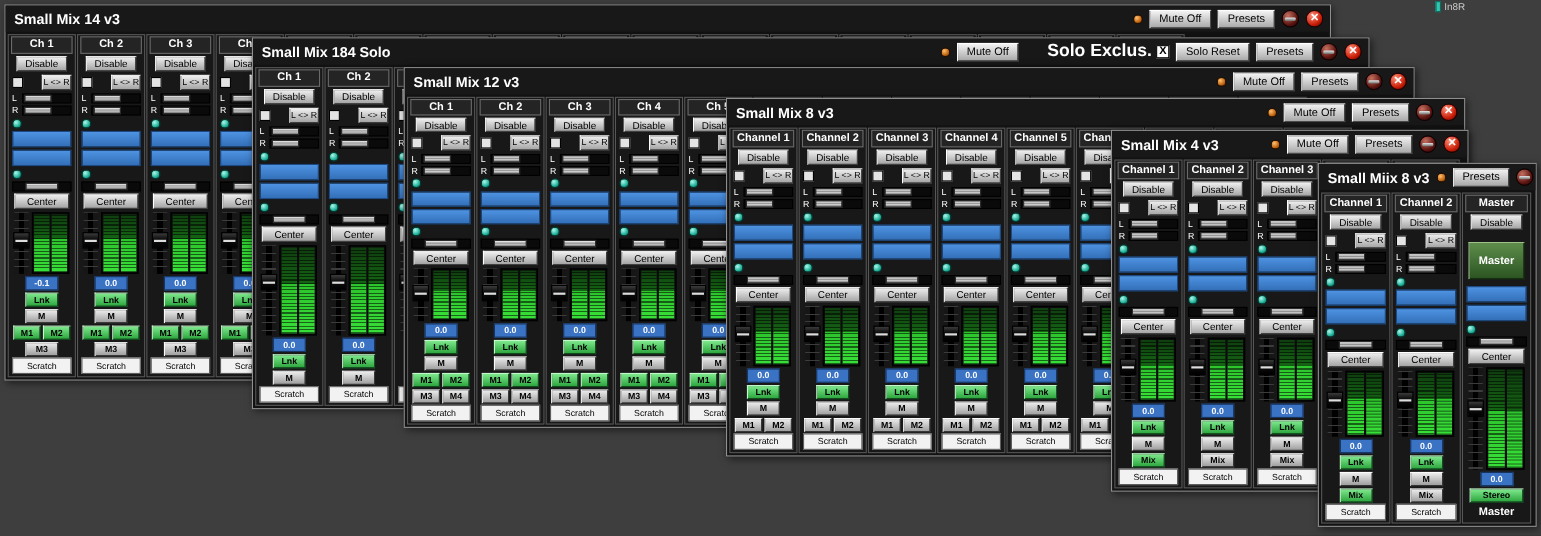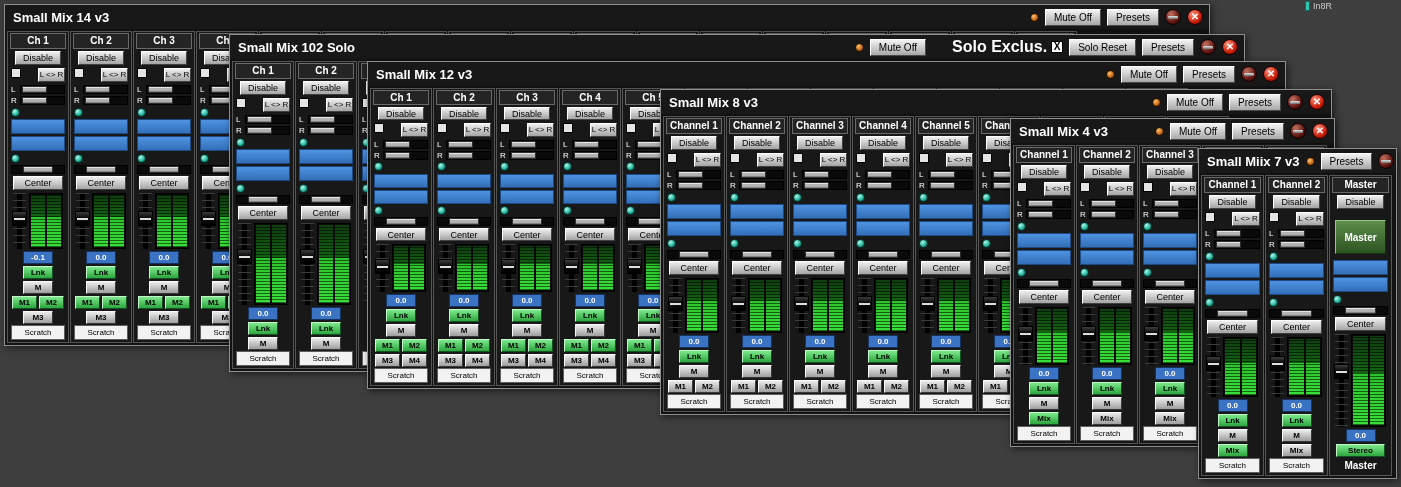--- a/index.html
+++ b/index.html
@@ -46,21 +46,21 @@
   
   .strip {
     flex:0 0 62px; width:62px; background:#181818;
     border:1px solid #565656; display:flex; flex-direction:column; padding:1px 2px 2px; overflow:hidden;
   }
   .strip-header { background:#242424; border:1px solid #6a6a6a; color:#fff; font-size:10px; font-weight:bold;
     text-align:center; padding:1px 0 2px; margin-bottom:2px; white-space:nowrap; overflow:hidden; }
   .btn3d { font-size:9px; color:#000; background:linear-gradient(#efefef,#a4a4a4);
     border:1px solid; border-color:#ffffff #404040 #404040 #ffffff; text-align:center; padding:1px 0; line-height:10px; white-space:nowrap; overflow:hidden; }
   .disable-btn { margin:0 5px 3px; }
-  .lr-row { display:flex; align-items:flex-start; gap:17px; margin:0 1px 3px; }
+  .lr-row { display:flex; align-items:center; gap:17px; margin:0 1px 3px; }
   .checkbox { width:10px; height:10px; background:#e4e4e4; border:1px solid #000; flex:0 0 10px; }
   .lr-btn { flex:1; font-size:8px; }
   .slider-row { display:flex; align-items:center; gap:2px; margin:0 1px 2px; }
   .slider-label { color:#fff; font-size:8px; width:7px; flex:0 0 7px; }
   .hslider { flex:1; height:9px; background:#0a0a0a; border:1px solid #000; position:relative; }
   .hslider .handle { position:absolute; top:0; bottom:0; width:58%;
     background:linear-gradient(#fdfdfd,#8f8f8f 45%, #d2d2d2 55%, #6a6a6a); border:1px solid #2e2e2e; }
   .h-left .handle { left:2%; }
   .h-center .handle { left:21%; }
   .led-row { height:10px; display:flex; align-items:center; padding-left:1px; margin-bottom:2px; }
@@ -1072,21 +1072,21 @@
       </div>
     </div>
     <div class="val-box">0.0</div>
     <div class="btn3d mini grn stereo-btn" style="flex:none;">Stereo</div>
     <div class="master-footer">Master</div>
   </div>
       </div>
   </div>
     <div class="window" style="left: 229px; top: 34px; width: 1016px; height: 338px; z-index: 2;">
     <div class="titlebar">
-      <span class="title">Small Mix 102 Solo</span>
+      <span class="title">Small Mix 184 Solo</span>
       <span class="spacer"></span>
       <span class="tb-led"></span>
       <button class="tb-btn">Mute Off</button>
       <span class="tb-label">Solo Exclus.</span>
       <span class="tb-check">X</span>
       <button class="tb-btn">Solo Reset</button>
       <button class="tb-btn">Presets</button>
       <span class="tb-circle tb-min"></span>
       <span class="tb-circle tb-close">✕</span>
     </div>
@@ -3210,21 +3210,21 @@
       </div>
     </div>
     <div class="val-box">0.0</div>
     <div class="btn3d mini grn stereo-btn" style="flex:none;">Stereo</div>
     <div class="master-footer">Master</div>
   </div>
       </div>
   </div>
     <div class="window" style="left: 1198px; top: 148px; width: 199px; height: 331px; z-index: 6;">
     <div class="titlebar">
-      <span class="title">Small Miix 7 v3</span>
+      <span class="title">Small Miix 8 v3</span>
       <span class="spacer"></span>
       <span class="tb-led"></span>
 
       <button class="tb-btn">Presets</button>
       <span class="tb-circle tb-min"></span>
 
     </div>
     <div class="wbody">
         <div class="strip" style="width: 63px; flex: 0 0 63px;">
     <div class="strip-header">Channel 1</div>

